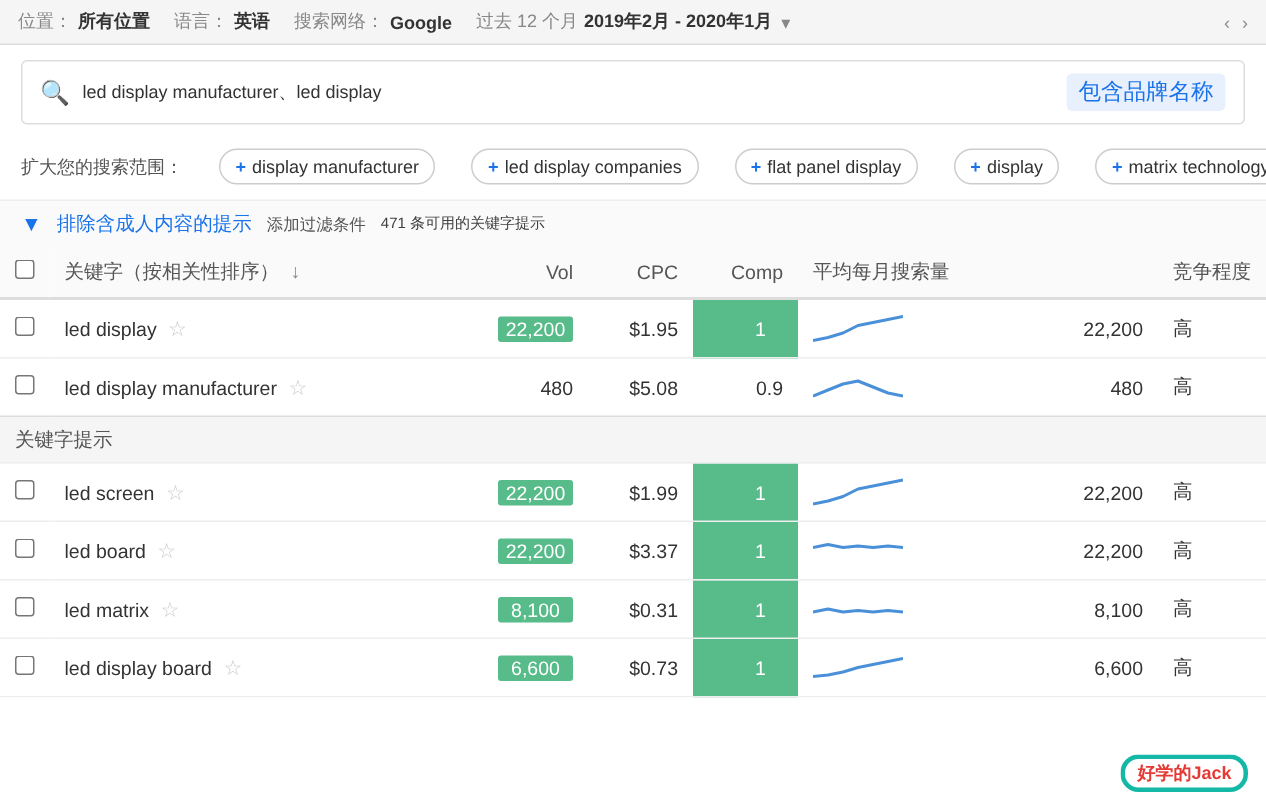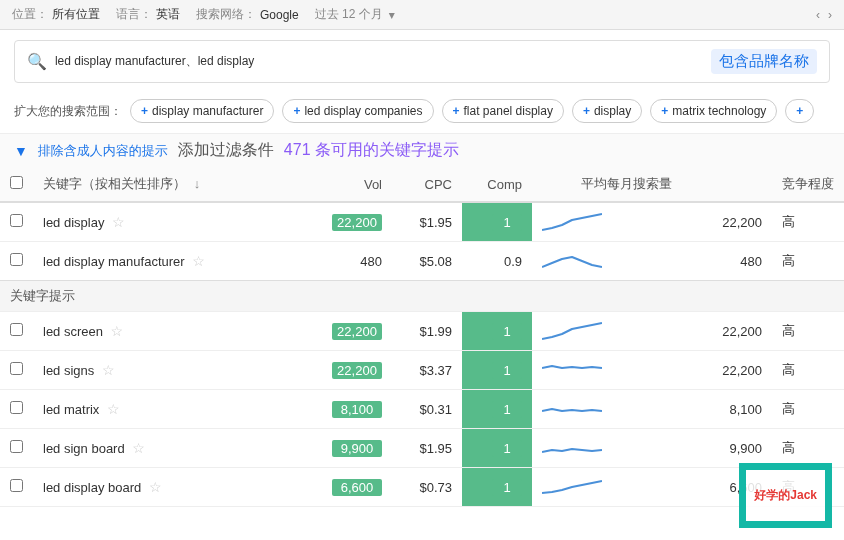--- a/index.html
+++ b/index.html
@@ -6,68 +6,68 @@
     body { font-family: Arial, sans-serif; font-size: 13px; background: #fff; width: 844px; min-height: 540px; overflow: hidden; color: #333; }
 
     
     .top-bar {
       display: flex; align-items: center; gap: 16px;
       background: #f5f5f5; border-bottom: 1px solid #ddd;
       padding: 6px 12px; font-size: 12px; color: #555;
     }
     .top-bar-item { display: flex; align-items: center; gap: 4px; }
     .top-bar-label { color: #888; }
-    .top-bar-value { color: #333; font-weight: 400; }
+    .top-bar-value { color: #333; font-weight: 700; }
     .top-bar-nav { margin-left: auto; display: flex; gap: 8px; color: #888; cursor: pointer; }
 
     
     .search-bar {
       display: flex; align-items: center;
       border: 1px solid #ddd; border-radius: 4px;
       margin: 10px 14px; padding: 8px 12px;
       background: #fff;
     }
     .search-icon { color: #aaa; margin-right: 8px; font-size: 16px; }
     .search-query { flex: 1; font-size: 12px; color: #333; }
     .brand-badge {
       background: #e8f0fe; color: #1a73e8; border-radius: 4px;
       padding: 3px 8px; font-size: 15px; margin-left: auto;
     }
 
     
     .suggestions {
-      display: flex; align-items: center; gap: 8px;
+      display: flex; align-items: center; gap: 24px;
       padding: 6px 14px 10px; flex-wrap: nowrap; overflow: hidden; text-align: center;
     }
     .suggestions-label { color: #555; white-space: nowrap; font-size: 12px; }
     .suggestion-tag {
       display: flex; align-items: center; gap: 4px;
       border: 1px solid #ccc; border-radius: 20px;
       padding: 4px 10px; font-size: 12px; color: #333;
       cursor: pointer; white-space: nowrap; background: #fff;
     }
     .plus { color: #1a73e8; font-weight: bold; }
 
     
     .filter-bar {
       display: flex; align-items: center; gap: 10px;
       padding: 6px 14px; border-top: 1px solid #eee; background: #fafafa;
     }
     .filter-icon { color: #1a73e8; font-size: 14px; }
     .filter-link { color: #1a73e8; cursor: pointer; font-size: 13px; }
-    .filter-add { color: #555; cursor: pointer; font-size: 16px; }
-    .filter-count { color: #8b5cf6; font-size: 16px; }
+    .filter-add { color: #555; cursor: pointer; font-size: 11px; }
+    .filter-count { color: #404040; font-size: 10px; }
 
     
     .table-wrap { overflow-x: hidden; }
     table { width: 100%; border-collapse: collapse; font-size: 13px; }
     thead tr { border-bottom: 2px solid #ddd; background: #fafafa; }
     thead th { padding: 8px 10px; text-align: left; font-weight: 500; color: #555; white-space: nowrap; }
     th.right, td.right { text-align: right; }
-    th.center, td.center { text-align: right; }
+    th.center, td.center { text-align: left; }
     tbody tr { border-bottom: 1px solid #eee; }
     td { padding: 7px 10px; color: #333; }
 
     .checkbox-col { width: 28px; }
     .kw-col { min-width: 200px; }
     .vol-col { width: 80px; }
     .cpc-col { width: 70px; }
     .comp-col { width: 70px; }
     .trend-col { width: 150px; }
     .monthly-col { width: 90px; text-align: right; }
@@ -85,22 +85,22 @@
 
     
     .sparkline { display: block; }
 
     .vol-green { background: #57bb8a; color: #fff; padding: 1px 4px; border-radius: 2px; display: inline-block; min-width: 50px; text-align: center; }
     .vol-plain { display: inline-block; min-width: 50px; }
 
     
     .watermark {
       position: fixed; bottom: 12px; right: 12px;
-      background: rgba(255,255,255,0.85); border: 7px solid #14b8a6;
-      border-radius: 0; padding: 17px 8px; font-size: 12px; color: #555;
+      background: rgba(255,255,255,0.85); border: 3px solid #14b8a6;
+      border-radius: 12px; padding: 1px 8px; font-size: 12px; color: #555;
     }
     .watermark span { color: #e53935; font-weight: bold; }
   </style>
 </head>
 <body>
 
 <div class="top-bar">
   <div class="top-bar-item">
     <span class="top-bar-label">位置：</span>
     <span class="top-bar-value">所有位置</span>
@@ -108,20 +108,21 @@
   <div class="top-bar-item">
     <span class="top-bar-label">语言：</span>
     <span class="top-bar-value">英语</span>
   </div>
   <div class="top-bar-item">
     <span class="top-bar-label">搜索网络：</span>
     <span class="top-bar-value">Google</span>
   </div>
   <div class="top-bar-item" style="cursor:pointer;">
     <span class="top-bar-label">过去 12 个月</span>
+    <span class="top-bar-value">2019年2月 - 2020年1月</span>
     <span style="color:#888; margin-left:2px;">▾</span>
   </div>
   <div class="top-bar-nav">
     <span>‹</span>
     <span>›</span>
   </div>
 </div>
 
 <div class="search-bar">
   <span class="search-icon">🔍</span>
@@ -247,21 +248,21 @@
   </svg>
           </td>
     <td class="monthly-col right">22,200</td>
     <td class="competition-col">高</td>
   </tr>
         <tr class="table-row">
     <td class="checkbox-col">
       <input type="checkbox" style="">
     </td>
     <td class="kw-col">
-      <a class="keyword-link">led signs</a>
+      <a class="keyword-link">led board</a>
       <span class="star">☆</span>
     </td>
     <td class="vol-col right">
       <span class="vol-green">22,200</span>
     </td>
     <td class="cpc-col right">$3.37</td>
     <td class="comp-col right green-cell"><span class="green-bg">1</span></td>
     <td class="trend-col center">
             <svg class="sparkline" width="60" height="24" viewBox="0 0 60 24">
     <polyline points="0,10 10,8 20,10 30,9 40,10 50,9 60,10" fill="none" stroke="#4a90d9" stroke-width="2" stroke-linejoin="round"></polyline>
@@ -282,41 +283,20 @@
       <span class="vol-green">8,100</span>
     </td>
     <td class="cpc-col right">$0.31</td>
     <td class="comp-col right green-cell"><span class="green-bg">1</span></td>
     <td class="trend-col center">
             <svg class="sparkline" width="60" height="24" viewBox="0 0 60 24">
     <polyline points="0,14 10,12 20,14 30,13 40,14 50,13 60,14" fill="none" stroke="#4a90d9" stroke-width="2" stroke-linejoin="round"></polyline>
   </svg>
           </td>
     <td class="monthly-col right">8,100</td>
-    <td class="competition-col">高</td>
-  </tr>
-        <tr class="table-row">
-    <td class="checkbox-col">
-      <input type="checkbox" style="">
-    </td>
-    <td class="kw-col">
-      <a class="keyword-link">led sign board</a>
-      <span class="star">☆</span>
-    </td>
-    <td class="vol-col right">
-      <span class="vol-green">9,900</span>
-    </td>
-    <td class="cpc-col right">$1.95</td>
-    <td class="comp-col right green-cell"><span class="green-bg">1</span></td>
-    <td class="trend-col center">
-            <svg class="sparkline" width="60" height="24" viewBox="0 0 60 24">
-    <polyline points="0,16 10,14 20,15 30,13 40,14 50,15 60,14" fill="none" stroke="#4a90d9" stroke-width="2" stroke-linejoin="round"></polyline>
-  </svg>
-          </td>
-    <td class="monthly-col right">9,900</td>
     <td class="competition-col">高</td>
   </tr>
         <tr class="table-row">
     <td class="checkbox-col">
       <input type="checkbox" style="">
     </td>
     <td class="kw-col">
       <a class="keyword-link">led display board</a>
       <span class="star">☆</span>
     </td>

